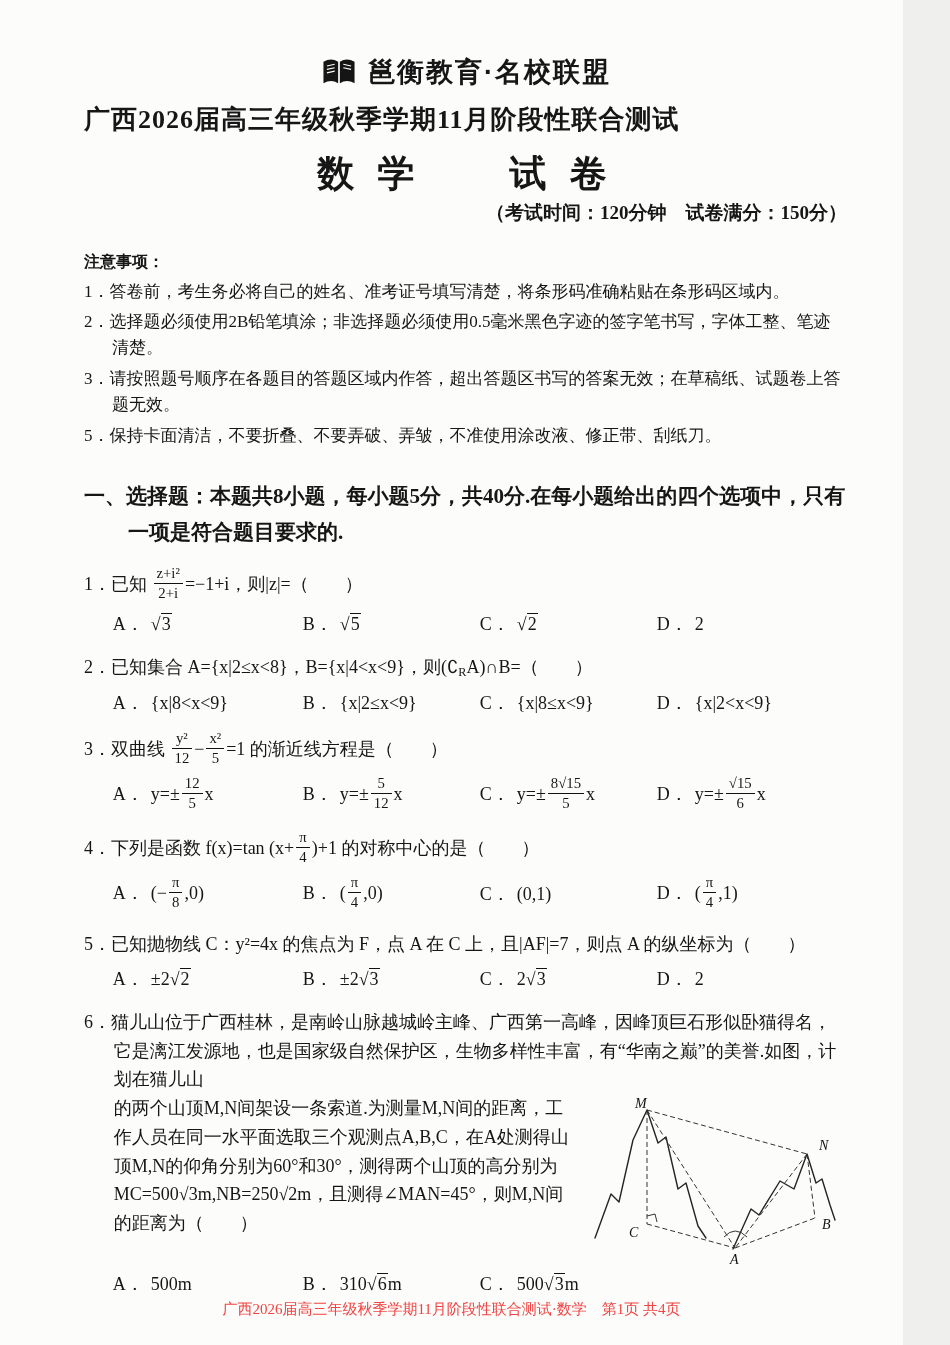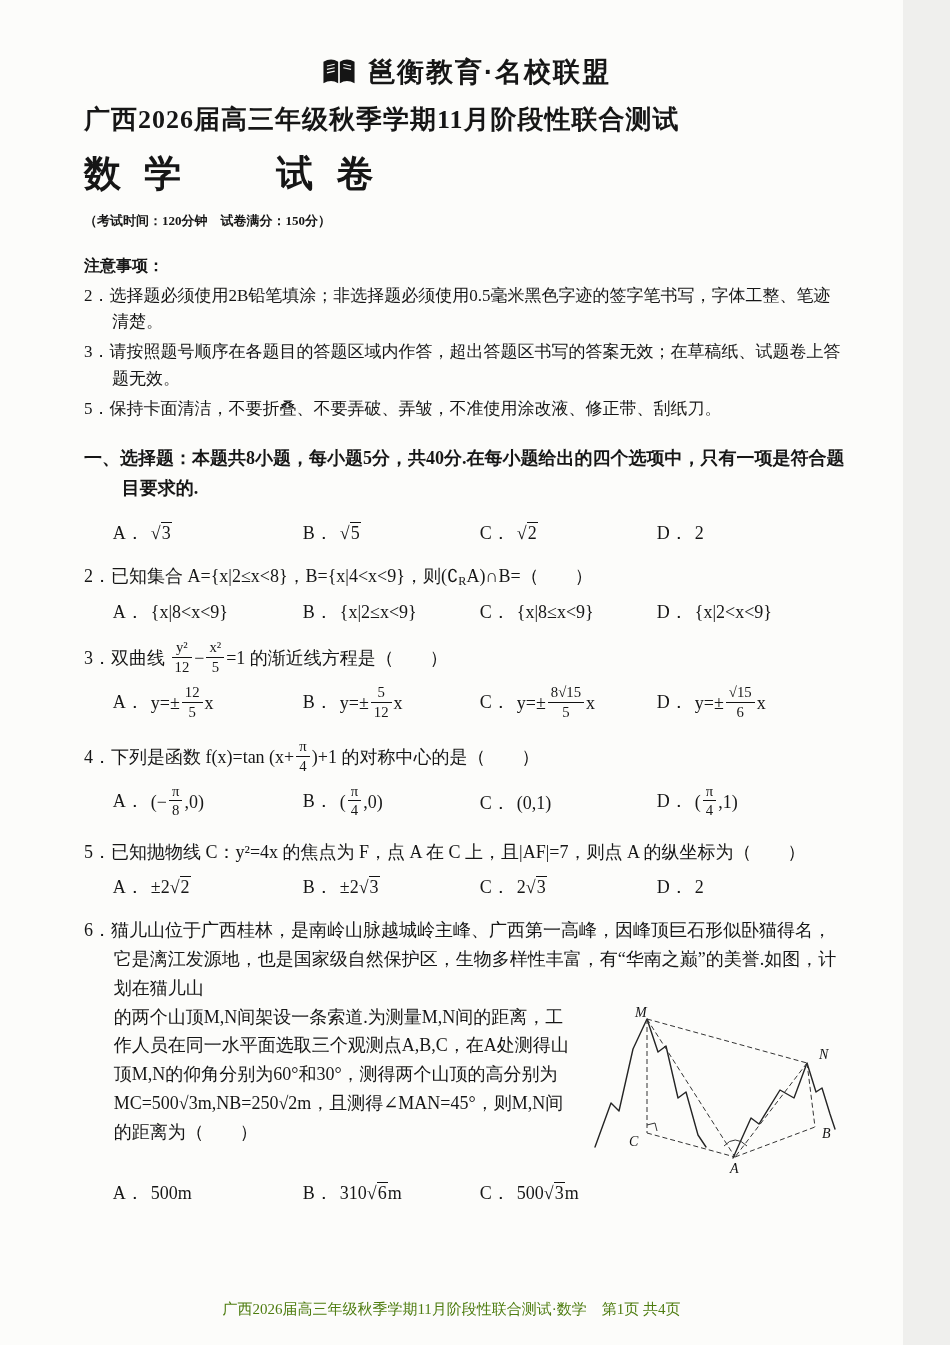--- a/index.html
+++ b/index.html
@@ -5,28 +5,28 @@
   * { margin:0; padding:0; box-sizing:border-box; }
   html,body { background:#efefed; }
   body { width:950px; height:1345px; font-family:"Liberation Serif","DejaVu Serif",serif; color:#161616; }
   .page { width:903px; height:1345px; background:#fcfcfa; padding:54px 56px 0 84px; position:relative; overflow:hidden; }
 
   .brand-row { display:flex; justify-content:center; align-items:center; gap:10px; }
   .logo svg { display:block; }
   .brand-text { font-family:"Liberation Sans","DejaVu Sans",sans-serif; font-weight:bold; font-size:27px; letter-spacing:2px; }
 
   .title { text-align:left; font-weight:bold; font-size:26px; margin-top:12px; letter-spacing:1px; }
-  .subject { font-weight:bold; font-size:37px; margin-top:12px; letter-spacing:7px; }
-  .exam-info { text-align:left; font-weight:bold; font-size:13px; margin-top:13px; }
+  .subject { text-align:center; font-weight:bold; font-size:37px; margin-top:12px; letter-spacing:7px; }
+  .exam-info { text-align:right; font-weight:bold; font-size:19px; margin-top:1px; }
 
   .notes { margin-top:24px; font-size:17px; line-height:1.55; }
   .notes-heading { font-weight:bold; font-size:16px; }
   .note-item { padding-left:1.65em; text-indent:-1.65em; margin-top:4px; }
 
-  .sec-heading { margin-top:20px; font-size:18px; font-weight:bold; line-height:1.7; padding-left:2.1em; text-indent:-2.1em; }
+  .sec-heading { margin-top:30px; font-size:21px; font-weight:bold; line-height:1.7; padding-left:2.1em; text-indent:-2.1em; }
 
   .question { margin-top:17px; font-size:18px; }
   .stem { line-height:1.6; padding-left:1.65em; text-indent:-1.65em; }
   .options { display:grid; grid-template-columns:190px 177px 177px auto; padding-left:1.6em; margin-top:8px; align-items:center; }
   .opt { white-space:nowrap; }
   .opt-label { margin-right:7px; }
 
   .frac { display:inline-block; vertical-align:middle; text-align:center; font-size:0.82em; line-height:1.15; margin:0 2px; transform:translateY(-2px); text-indent:0; }
   .frac .fn { display:block; border-bottom:1px solid #111; padding:0 3px 1px; }
   .frac .fd { display:block; padding:1px 3px 0; }
@@ -39,21 +39,21 @@
 
   .q6-main { text-indent:0; }
   .q6-fig { float:right; margin:2px 0 4px 14px; }
   .q6 .options { clear:both; }
 
   .mtn polyline { fill:none; stroke:#242424; stroke-width:1.4; stroke-linejoin:round; stroke-linecap:round; }
   .dash line { stroke:#333; stroke-width:1; stroke-dasharray:5 3; }
   .arc, .ra { fill:none; stroke:#333; stroke-width:1; }
   .figlabels text { font-size:14px; font-style:italic; fill:#111; font-family:"Liberation Serif","DejaVu Serif",serif; }
 
-  .footer { position:absolute; left:0; right:0; bottom:26px; text-align:center; font-size:15px; color:#4d7c0f; }
+  .footer { position:absolute; left:0; right:0; bottom:26px; text-align:center; font-size:15px; color:#ef4444; }
 </style>
 </head>
 <body>
 
 <div class="page">
 
   <header>
     <div class="brand-row">
       <span class="logo">
         <svg viewBox="0 0 44 38" width="38" height="34" aria-hidden="true">
@@ -65,29 +65,34 @@
       </span>
       <span class="brand-text">邕衡教育·名校联盟</span>
     </div>
     <div class="title">广西2026届高三年级秋季学期11月阶段性联合测试</div>
     <div class="subject">数 学　　试 卷</div>
     <div class="exam-info">（考试时间：120分钟　试卷满分：150分）</div>
   </header>
 
   <section class="notes">
     <div class="notes-heading">注意事项：</div>
+    <div class="note-item">1．答卷前，考生务必将自己的姓名、准考证号填写清楚，将条形码准确粘贴在条形码区域内。</div>
     <div class="note-item">2．选择题必须使用2B铅笔填涂；非选择题必须使用0.5毫米黑色字迹的签字笔书写，字体工整、笔迹清楚。</div>
     <div class="note-item">3．请按照题号顺序在各题目的答题区域内作答，超出答题区书写的答案无效；在草稿纸、试题卷上答题无效。</div>
     <div class="note-item">5．保持卡面清洁，不要折叠、不要弄破、弄皱，不准使用涂改液、修正带、刮纸刀。</div>
   </section>
 
   <section>
     <div class="sec-heading">一、选择题：本题共8小题，每小题5分，共40分.在每小题给出的四个选项中，只有一项是符合题目要求的.</div>
 
     <div class="question">
+      <div class="stem">
+        <span>1．</span><span>已知</span>
+        <span class="frac"><span class="fn">z+i²</span><span class="fd">2+i</span></span><span>=−1+i，则|z|=（　　）</span>
+      </div>
       <div class="options">
         <div class="opt"><span class="opt-label">A．</span><span class="sqrt"><span class="rad">3</span></span></div>
         <div class="opt"><span class="opt-label">B．</span><span class="sqrt"><span class="rad">5</span></span></div>
         <div class="opt"><span class="opt-label">C．</span><span class="sqrt"><span class="rad">2</span></span></div>
         <div class="opt"><span class="opt-label">D．</span><span>2</span></div>
       </div>
     </div>
 
     <div class="question">
       <div class="stem">

